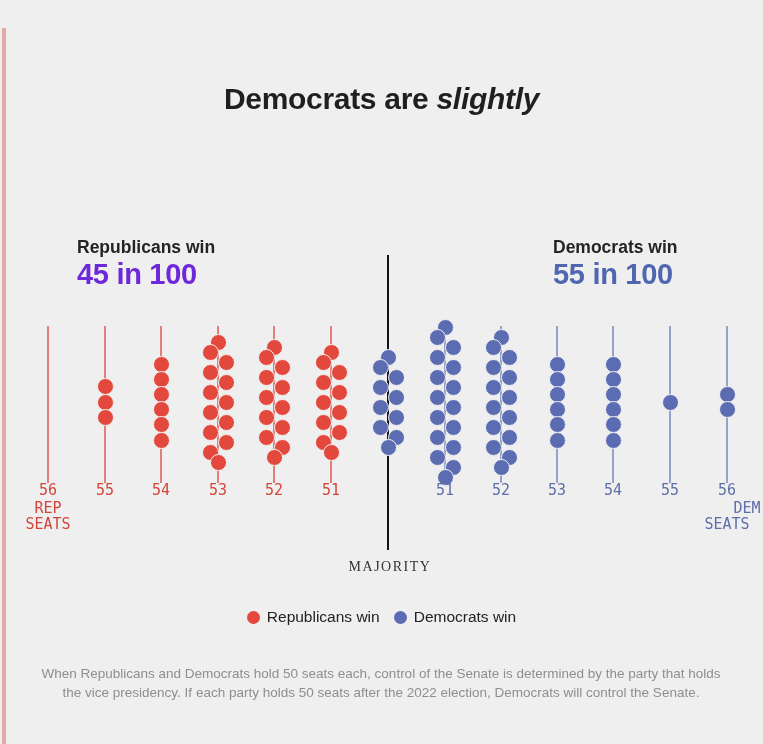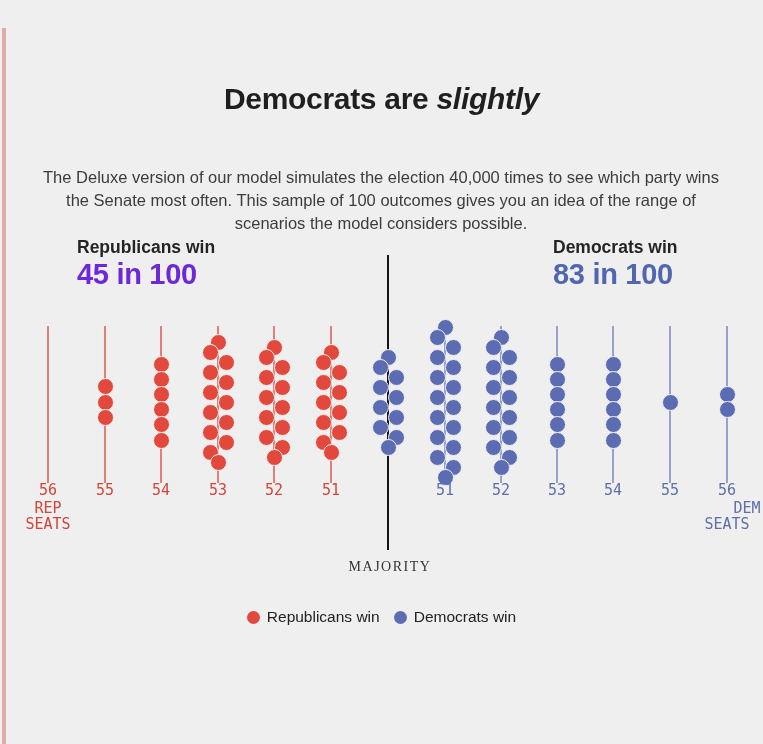--- a/index.html
+++ b/index.html
@@ -70,29 +70,28 @@
 </head>
 <body>
 
 <div id="app">
   <div id="left-stripe" style="background: rgb(226, 170, 166);"></div>
 
   <h1 id="chart-title">
     <div><span>Democrats are </span><span class="it">slightly</span></div>
   </h1>
 
-  <p id="chart-subtitle">The Deluxe version of our model simulates the election 40,000 times to see which party wins the Senate most often. This sample of 100 outcomes gives you an idea of the range of scenarios the model considers possible.</p>
 
   <div class="annot" id="annot-rep">
     <div class="annot-label">Republicans win</div>
     <div class="annot-value" style="color: #6d28d9;">45 in 100</div>
   </div>
   <div class="annot" id="annot-dem">
     <div class="annot-label">Democrats win</div>
-    <div class="annot-value" style="color: rgb(80, 102, 176);">83 in 100</div>
+    <div class="annot-value" style="color: rgb(80, 102, 176);">55 in 100</div>
   </div>
 
   <div id="plot">
       <div class="col-line" style="left: 47px; top: 298px; height: 157px; background: rgb(224, 128, 120);"></div>
       <div class="tick-label" style="left: 48px; top: 454px; color: rgb(212, 69, 58);">56</div>
       <div class="unit-line" style="left: 48px; top: 472px; color: rgb(212, 69, 58);">REP</div>
       <div class="unit-line" style="left: 48px; top: 488px; color: rgb(212, 69, 58);">SEATS</div>
       <div class="col-line" style="left: 104px; top: 298px; height: 157px; background: rgb(224, 128, 120);"></div>
       <div class="dot" style="left: 96.5px; top: 350.3px; background: rgb(226, 73, 60);"></div>
       <div class="dot" style="left: 96.5px; top: 365.5px; background: rgb(226, 73, 60);"></div>
@@ -225,15 +224,16 @@
       <div class="legend-item">
         <span class="legend-dot" style="background: rgb(226, 73, 60);"></span>
         <span>Republicans win</span>
       </div>
       <div class="legend-item">
         <span class="legend-dot" style="background: rgb(92, 108, 179);"></span>
         <span>Democrats win</span>
       </div>
     </div>
 
+  <p id="footnote">When Republicans and Democrats hold 50 seats each, control of the Senate is determined by the party that holds the vice presidency. If each party holds 50 seats after the 2022 election, Democrats will control the Senate.</p>
 
   <div id="bottom-edge" style="background: rgb(238, 199, 195);"></div>
 </div>
 
 </body></html>

